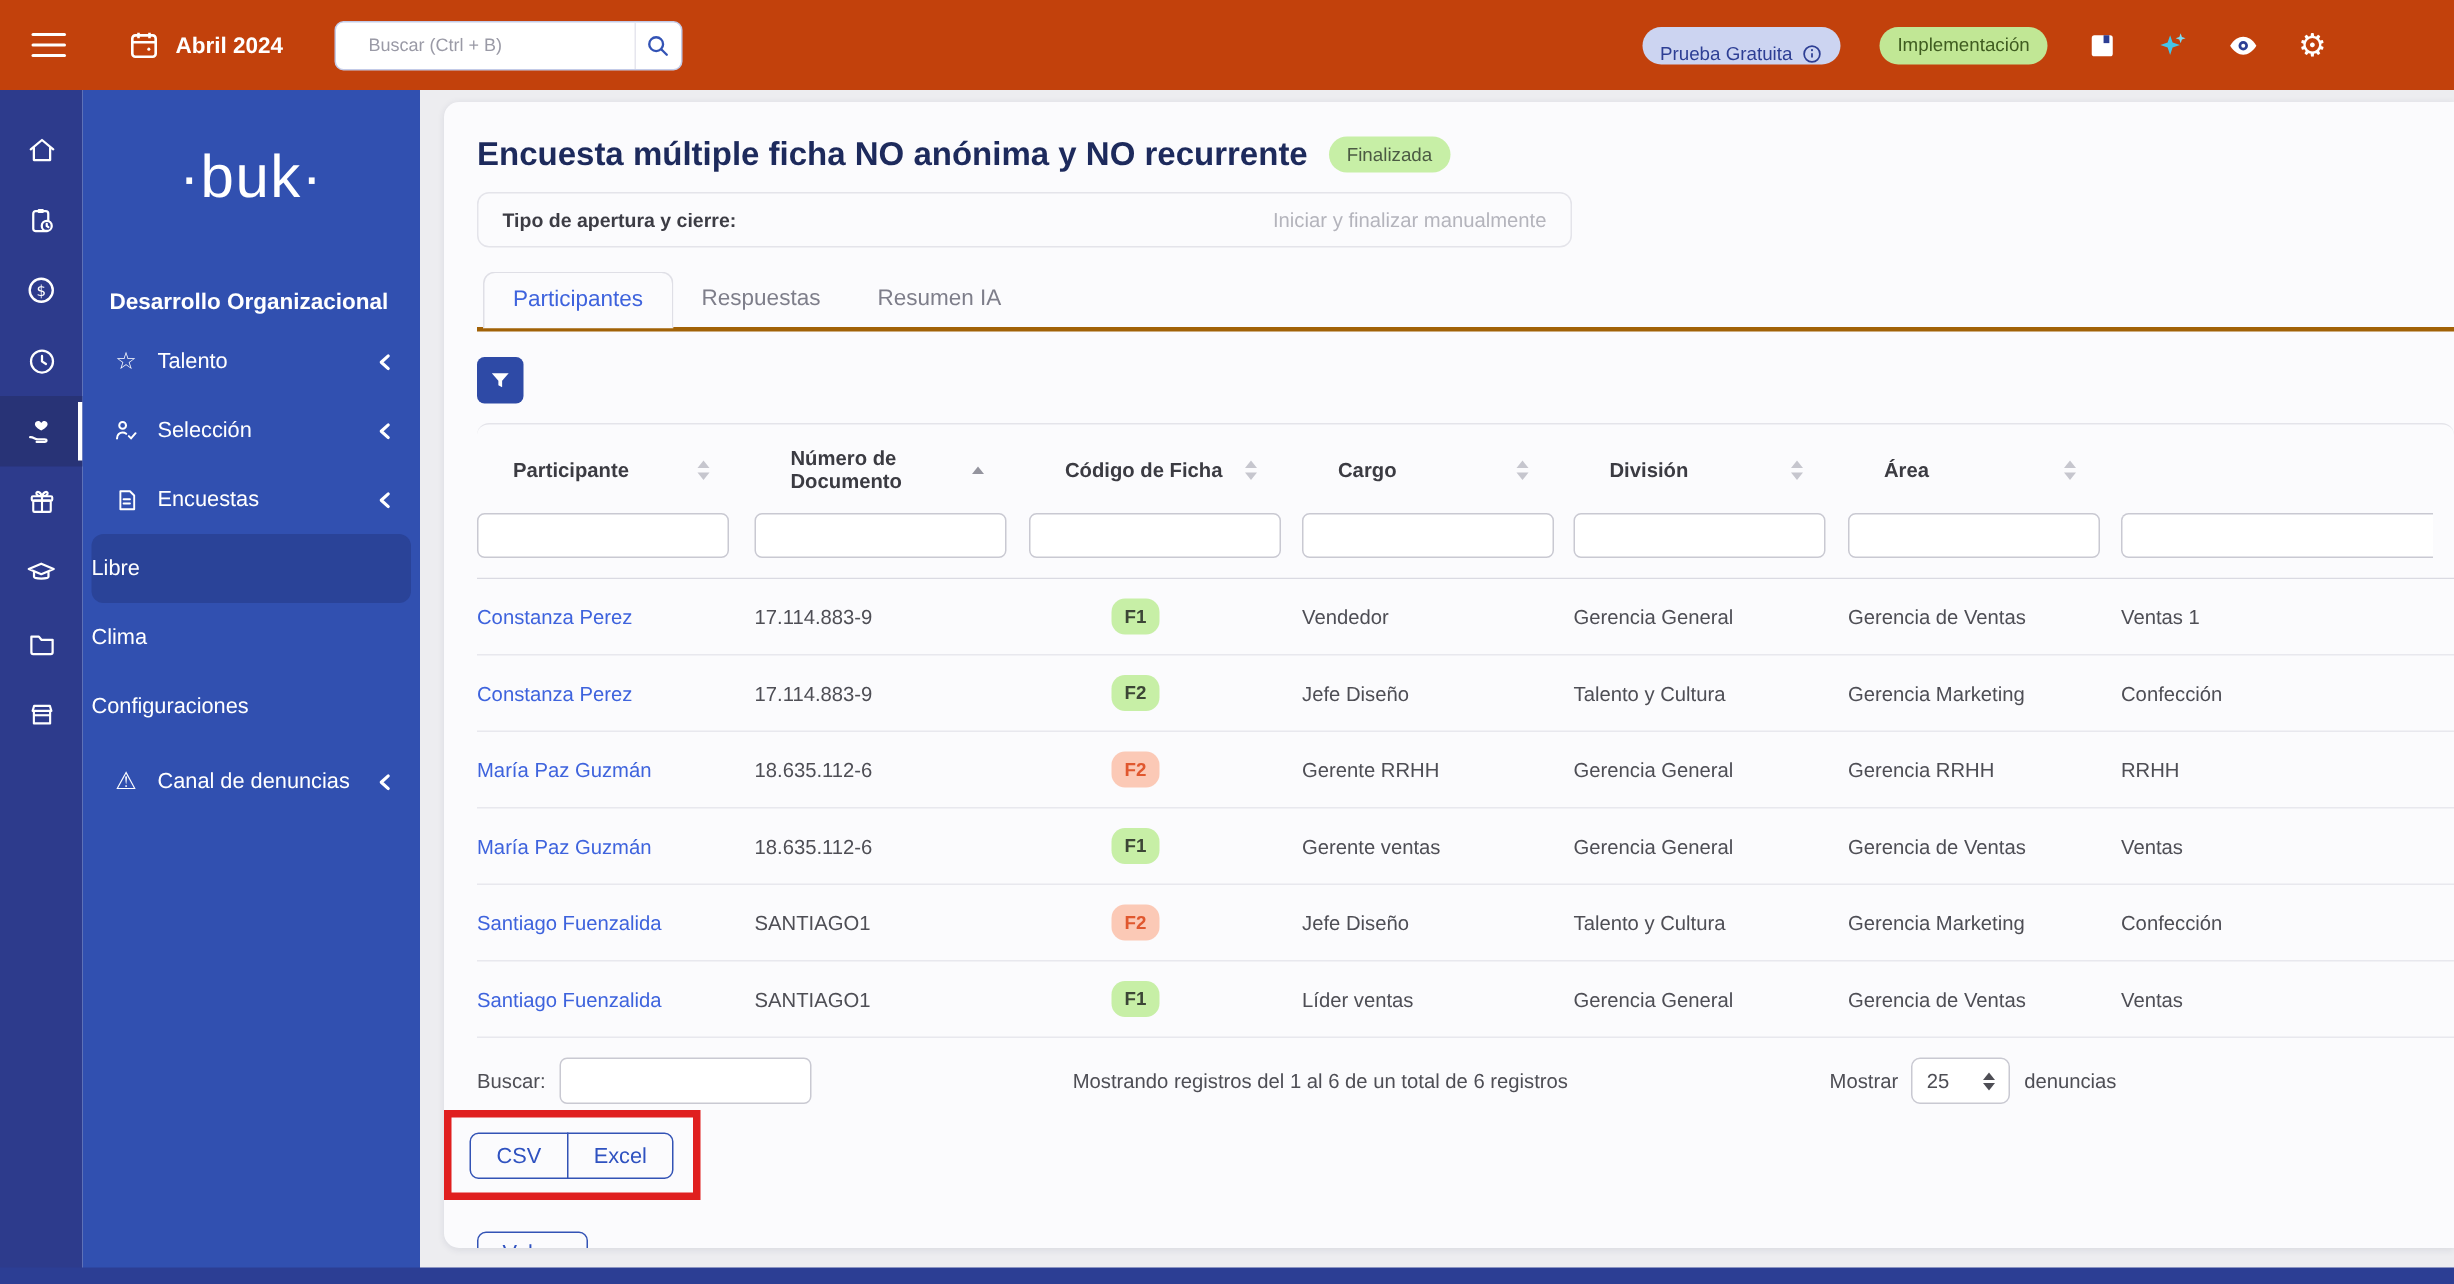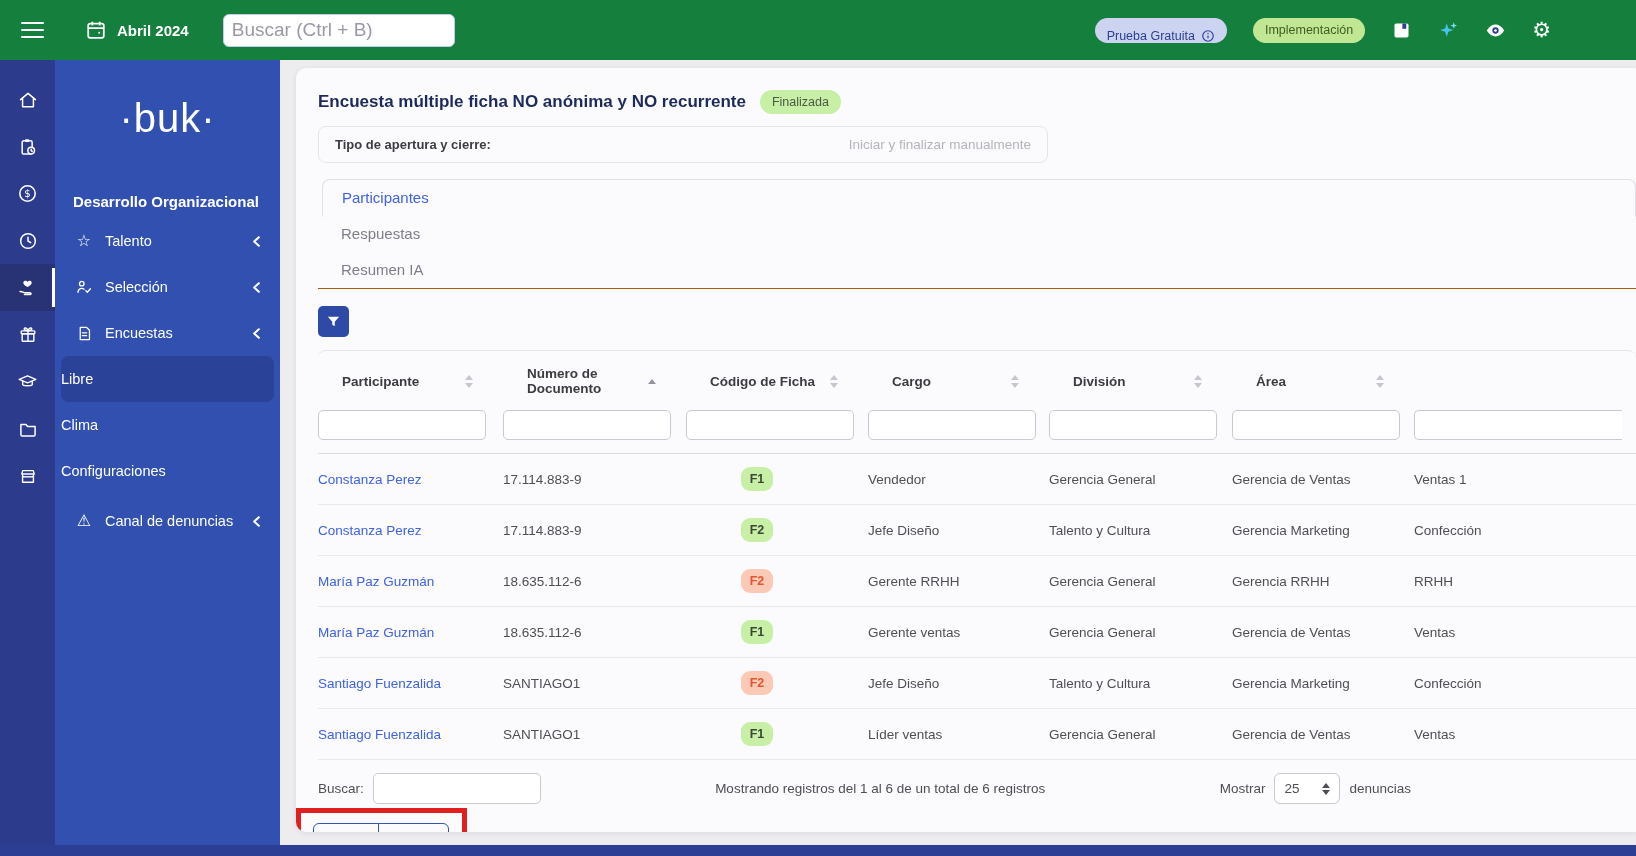--- a/index.html
+++ b/index.html
@@ -1,28 +1,28 @@
 <!DOCTYPE html>
 <html><head>
 <meta charset="utf-8">
 <style>
   * { margin:0; padding:0; box-sizing:border-box; }
   html,body { width:1636px; height:856px; overflow:hidden; }
   body { position:relative; font-family:"Liberation Sans", sans-serif; background:#ededf0; }
 
   
-  .topbar { position:absolute; top:0; left:0; width:100%; height:60px; background:#15803d;
+  .topbar { position:absolute; top:0; left:0; width:100%; height:60px; background:#c2410c;
             display:flex; align-items:center; z-index:20; }
   .hamburger { margin-left:21px; width:23px; cursor:pointer; }
   .hamburger span { display:block; height:2.6px; background:#fff; border-radius:2px; margin:4.4px 0; }
   .period { display:flex; align-items:center; gap:10px; margin-left:41px; cursor:pointer; }
   .period-label { color:#fff; font-weight:700; font-size:15px; }
   .searchbox { margin-left:34px; width:232px; height:33px; background:#fff; border:1px solid #c3cbe8;
                border-radius:6px; display:flex; align-items:center; overflow:hidden; }
-  .searchbox input { flex:1; border:none; outline:none; padding:0 8px; font-size:19px; color:#555;
+  .searchbox input { flex:1; border:none; outline:none; padding:0 22px; font-size:12px; color:#555;
                      font-family:"Liberation Sans", sans-serif; background:transparent; }
   .searchbox input::placeholder { color:#9a9aa6; }
   .search-btn { width:36px; height:100%; display:flex; align-items:center; justify-content:center;
                 border-left:1px solid #e6e6ee; cursor:pointer; }
   .top-right { margin-left:auto; display:flex; align-items:center; gap:26px; padding-right:85px; }
   .pill { height:25px; display:flex; align-items:center; gap:6px; padding:0 12px;
           border-radius:13px; font-size:12.5px; cursor:pointer; white-space:nowrap; }
   .pill-trial { background:#ccd4f1; color:#2d3e94;align-items:flex-end; }
   .pill-impl  { background:#c1e795; color:#3f5c20; font-weight:400; }
   .nav-icon { width:21px; height:21px; display:flex; align-items:center; justify-content:center; cursor:pointer; }
@@ -49,29 +49,29 @@
   .submenu-item.active { background:#2a4398; }
   .menu-item.bottom { margin-top:4px; }
 
   
   .main { position:absolute; top:60px; left:280px; right:0; bottom:0; background:#ededf0; }
   .card { position:absolute; top:8px; left:16px; right:0; height:764px; background:#fbfbfd;
           border-radius:10px 0 0 10px; box-shadow:0 1px 5px rgba(40,50,90,0.10);
           padding:22px 0 0 22px; overflow:hidden; }
 
   .title-row { display:flex; align-items:center; gap:14px; }
-  .page-title { font-size:17px; font-weight:700; color:#1d2a5c; }
+  .page-title { font-size:22px; font-weight:700; color:#1d2a5c; }
   .status-badge { background:#c7efa6; color:#4b5a43; font-size:12.5px; padding:5px 12px; border-radius:13px; }
 
   .info-box { margin-top:12px; width:730px; border:1px solid #e4e4ea; border-radius:8px;
               display:flex; justify-content:space-between; align-items:center; padding:10px 16px; }
   .info-label { font-size:13px; font-weight:700; color:#3c3c44; }
   .info-value { font-size:13.5px; color:#b4b4bc; }
 
-  .tabs { margin-top:16px; display:flex; border-bottom:1px solid #a16207; padding-left:4px;flex-direction:column; }
+  .tabs { margin-top:16px; display:flex; border-bottom:3px solid #a16207; padding-left:4px; }
   .tab { padding:9px 19px 10px; font-size:15px; color:#7e7e8a; cursor:pointer; }
   .tab.active { background:#fbfbfd; border:1px solid #dfdfe6; border-bottom:1px solid #fbfbfd;
                 border-radius:8px 8px 0 0; color:#3e63dd; margin-bottom:-1px; }
 
   .filter-btn { margin-top:17px; width:31px; height:31px; background:#2e4aa6; border:none; border-radius:5px;
                 display:flex; align-items:center; justify-content:center; cursor:pointer; }
 
   .tgrid { display:grid; grid-template-columns:185px 183px 182px 181px 183px 182px minmax(200px,1fr); }
   .thead-block { margin-top:13px; border-top:1px solid #e4e4ea; border-bottom:1px solid #dadae2;
                  border-radius:8px 8px 0 0; }

